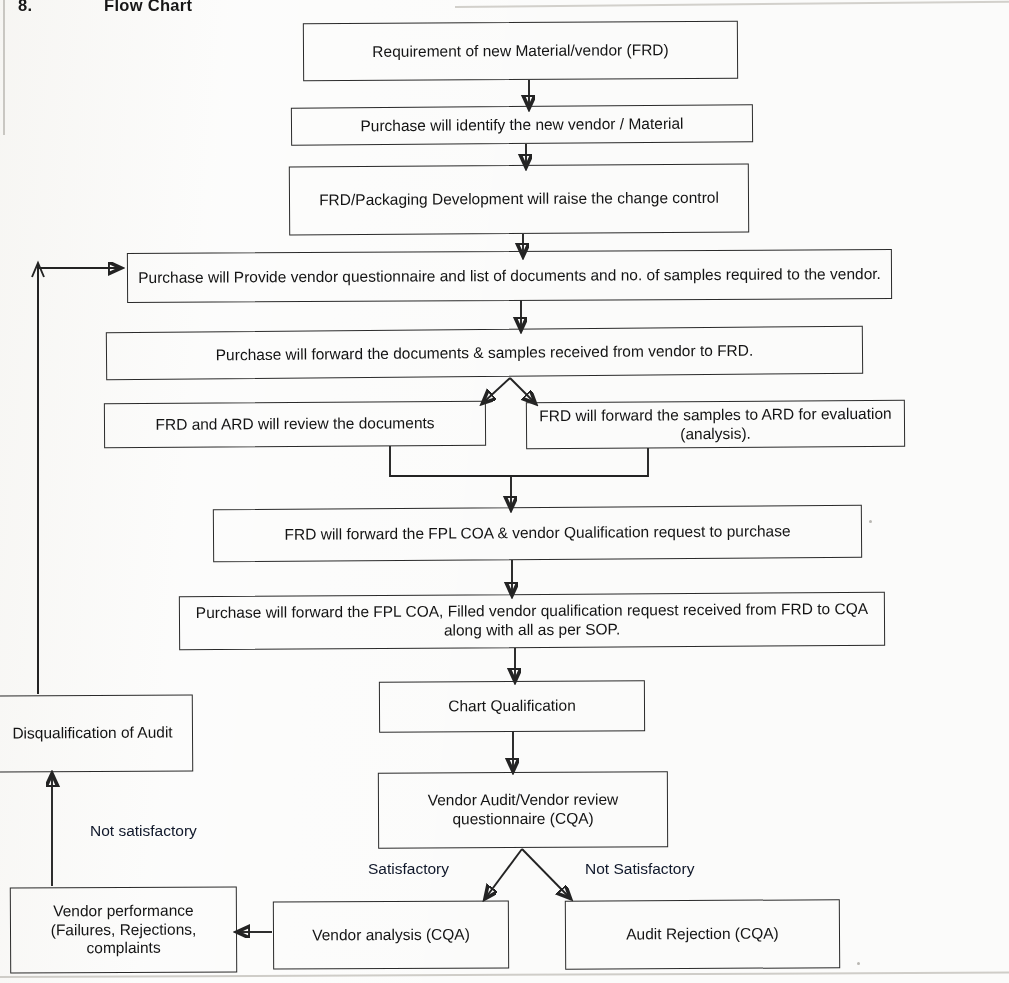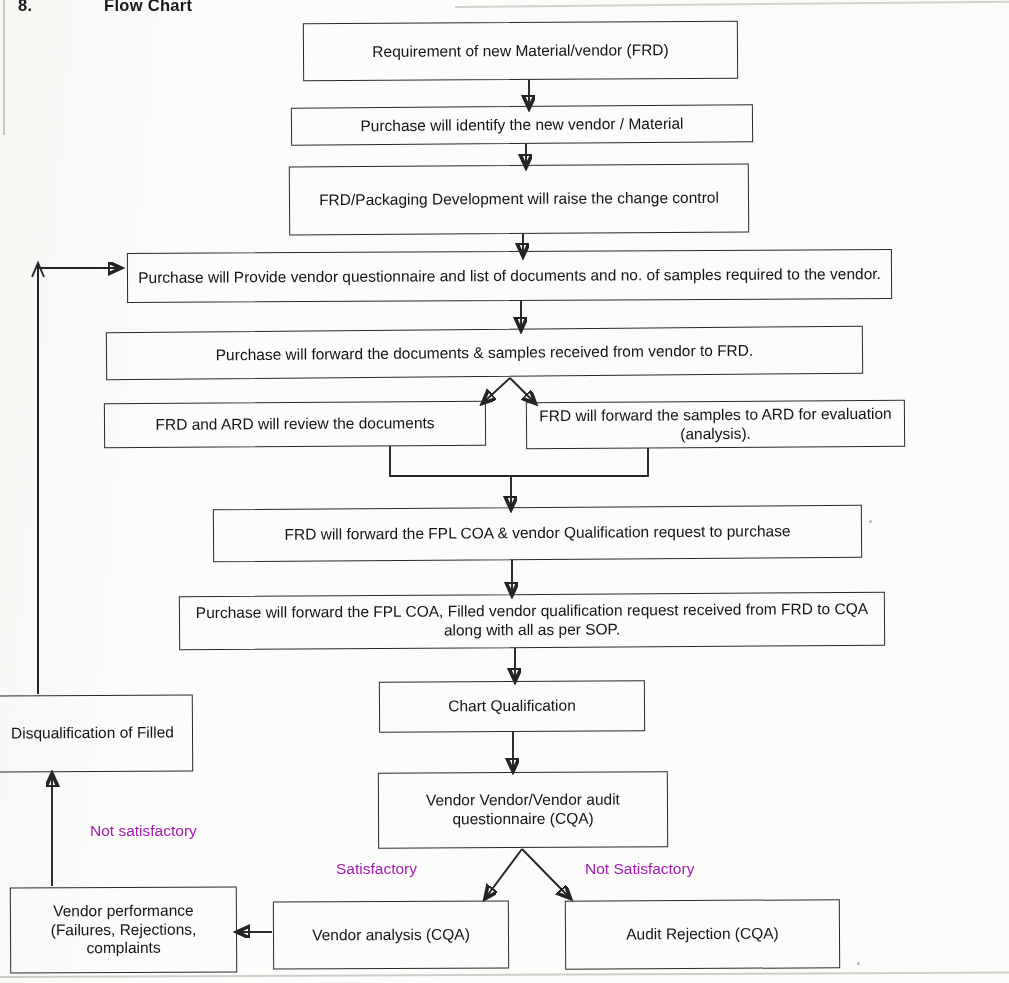--- a/index.html
+++ b/index.html
@@ -23,21 +23,21 @@
   .title-num{position:absolute;left:18px;top:-4px;font-size:16.5px;font-weight:bold;letter-spacing:.2px;}
   .title-txt{position:absolute;left:104px;top:-4px;font-size:16.5px;font-weight:bold;letter-spacing:.3px;}
 
   .node{
     position:absolute;box-sizing:border-box;
     border:1.6px solid #2a2a2a;background:transparent;
     display:flex;align-items:center;justify-content:center;text-align:center;
     font-size:15.5px;line-height:1.22;padding:2px 8px;color:#141414;
   }
   .node span{display:block;}
-  .lbl{position:absolute;font-size:15.5px;color:#a21caf;white-space:nowrap;}
+  .lbl{position:absolute;font-size:15.5px;color:#0f172a;white-space:nowrap;}
 
   svg.wires{position:absolute;left:0;top:0;width:1009px;height:983px;pointer-events:none;}
   svg.wires line,svg.wires path,svg.wires polyline{stroke:#232323;stroke-width:1.9;fill:none;}
   .speck{position:absolute;width:3px;height:3px;border-radius:50%;background:#b9b7b2;}
 </style>
 </head>
 <body>
 
 <div class="page-tint"></div>
 <div class="edge-left"></div>
@@ -121,37 +121,37 @@
 
 <div class="node" style="left:179px;top:594px;width:706px;height:54px;transform:rotate(-0.35deg);">
   <span>Purchase will forward the FPL COA, Filled vendor qualification request received from FRD to CQA along with all as per SOP.</span>
 </div>
 
 <div class="node" style="left:379px;top:681px;width:266px;height:51px;transform:rotate(-0.3deg);">
   <span>Chart Qualification</span>
 </div>
 
 <div class="node" style="left:378px;top:772px;width:290px;height:76px;transform:rotate(-0.25deg);">
-  <span>Vendor Vendor/Vendor audit questionnaire (CQA)</span>
+  <span>Vendor Audit/Vendor review questionnaire (CQA)</span>
 </div>
 
 <div class="node" style="left:273px;top:901px;width:236px;height:68px;transform:rotate(-0.3deg);">
   <span>Vendor analysis (CQA)</span>
 </div>
 
 <div class="node" style="left:565px;top:900px;width:275px;height:69px;transform:rotate(-0.35deg);">
   <span>Audit Rejection (CQA)</span>
 </div>
 
 <div class="node" style="left:10px;top:887px;width:227px;height:86px;transform:rotate(-0.3deg);">
   <span>Vendor performance (Failures, Rejections, complaints</span>
 </div>
 
 <div class="node" style="left:-8px;top:695px;width:201px;height:77px;transform:rotate(-0.35deg);">
-  <span>Disqualification of Filled</span>
+  <span>Disqualification of Audit</span>
 </div>
 
-<div class="lbl" style="left:336px;top:860px;">Satisfactory</div>
+<div class="lbl" style="left:368px;top:860px;">Satisfactory</div>
 <div class="lbl" style="left:585px;top:860px;">Not Satisfactory</div>
 <div class="lbl" style="left:90px;top:822px;">Not satisfactory</div>
 
 <div class="speck" style="left:869px;top:520px;"></div>
 <div class="speck" style="left:857px;top:962px;"></div>
 
 </body></html>

